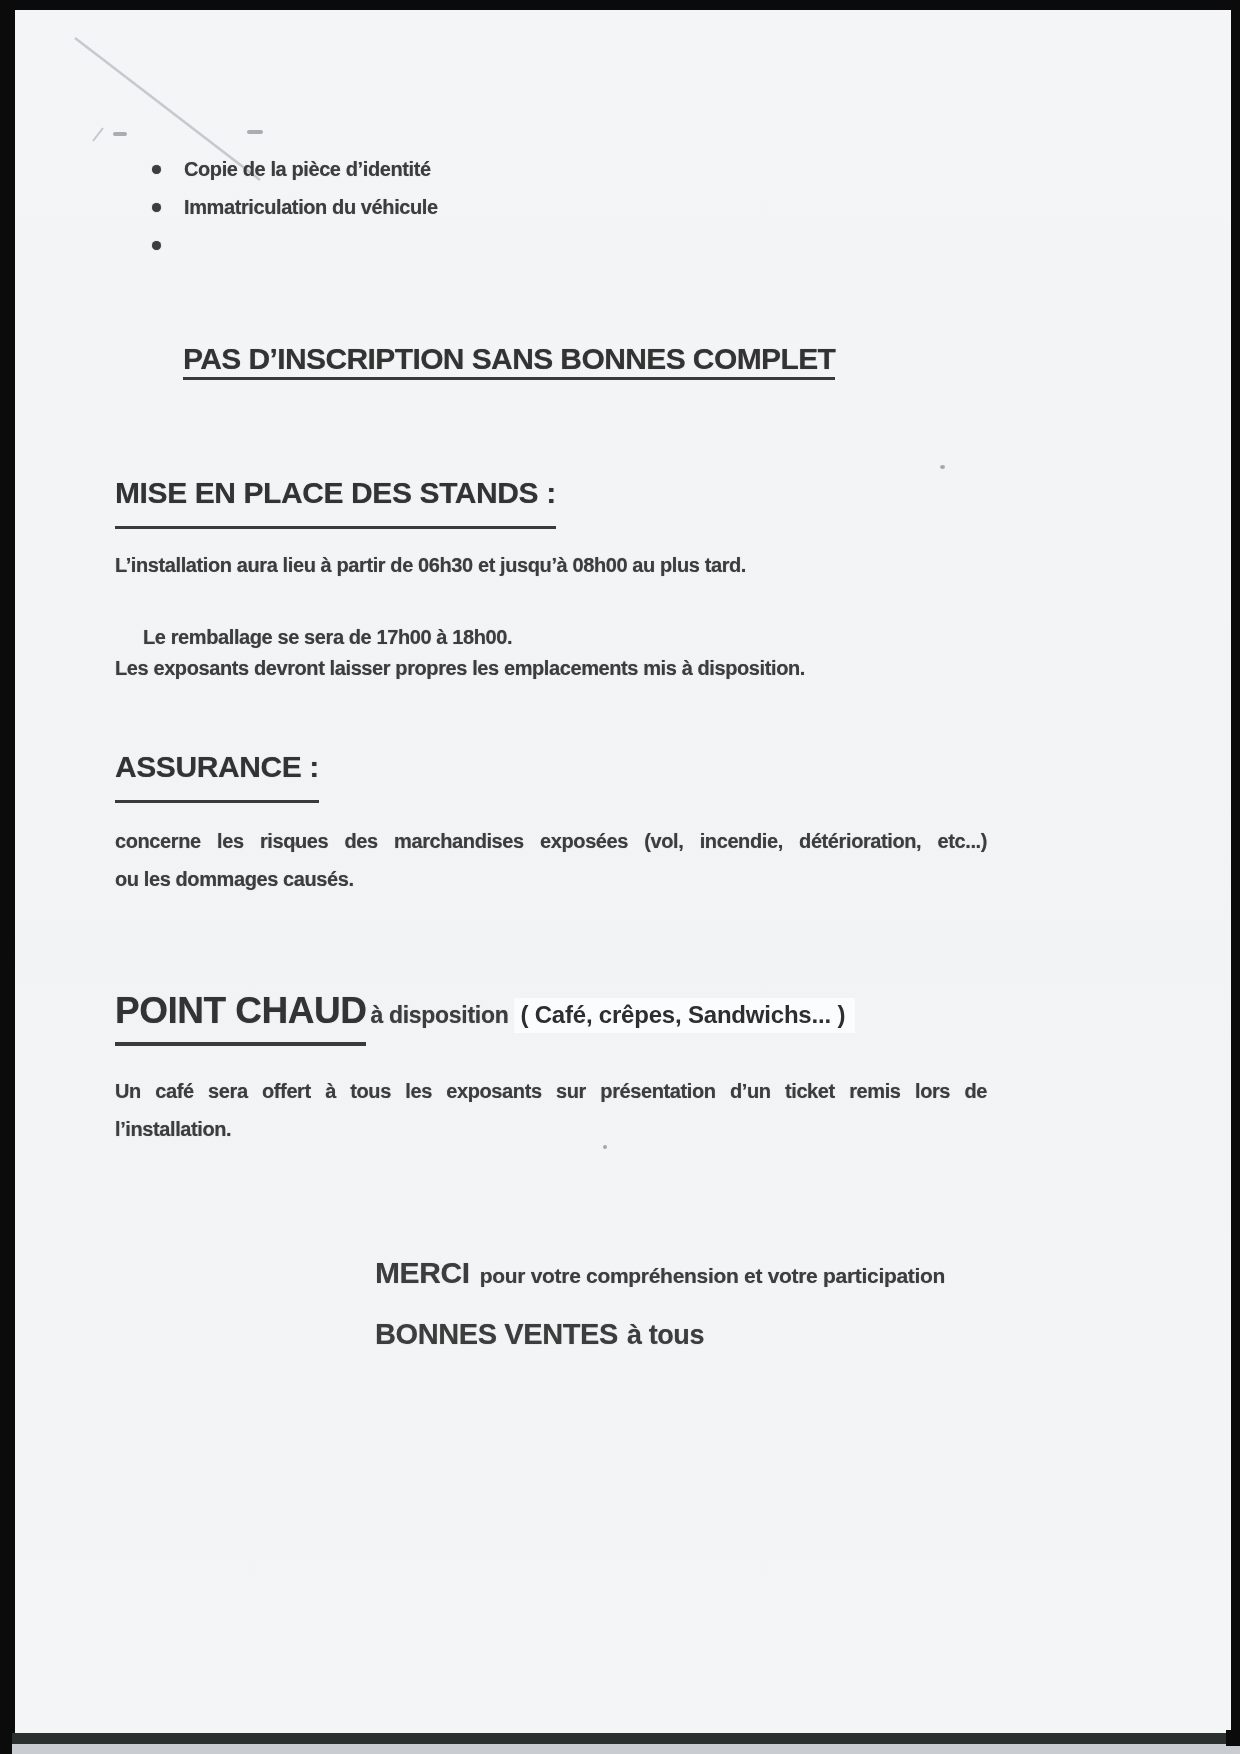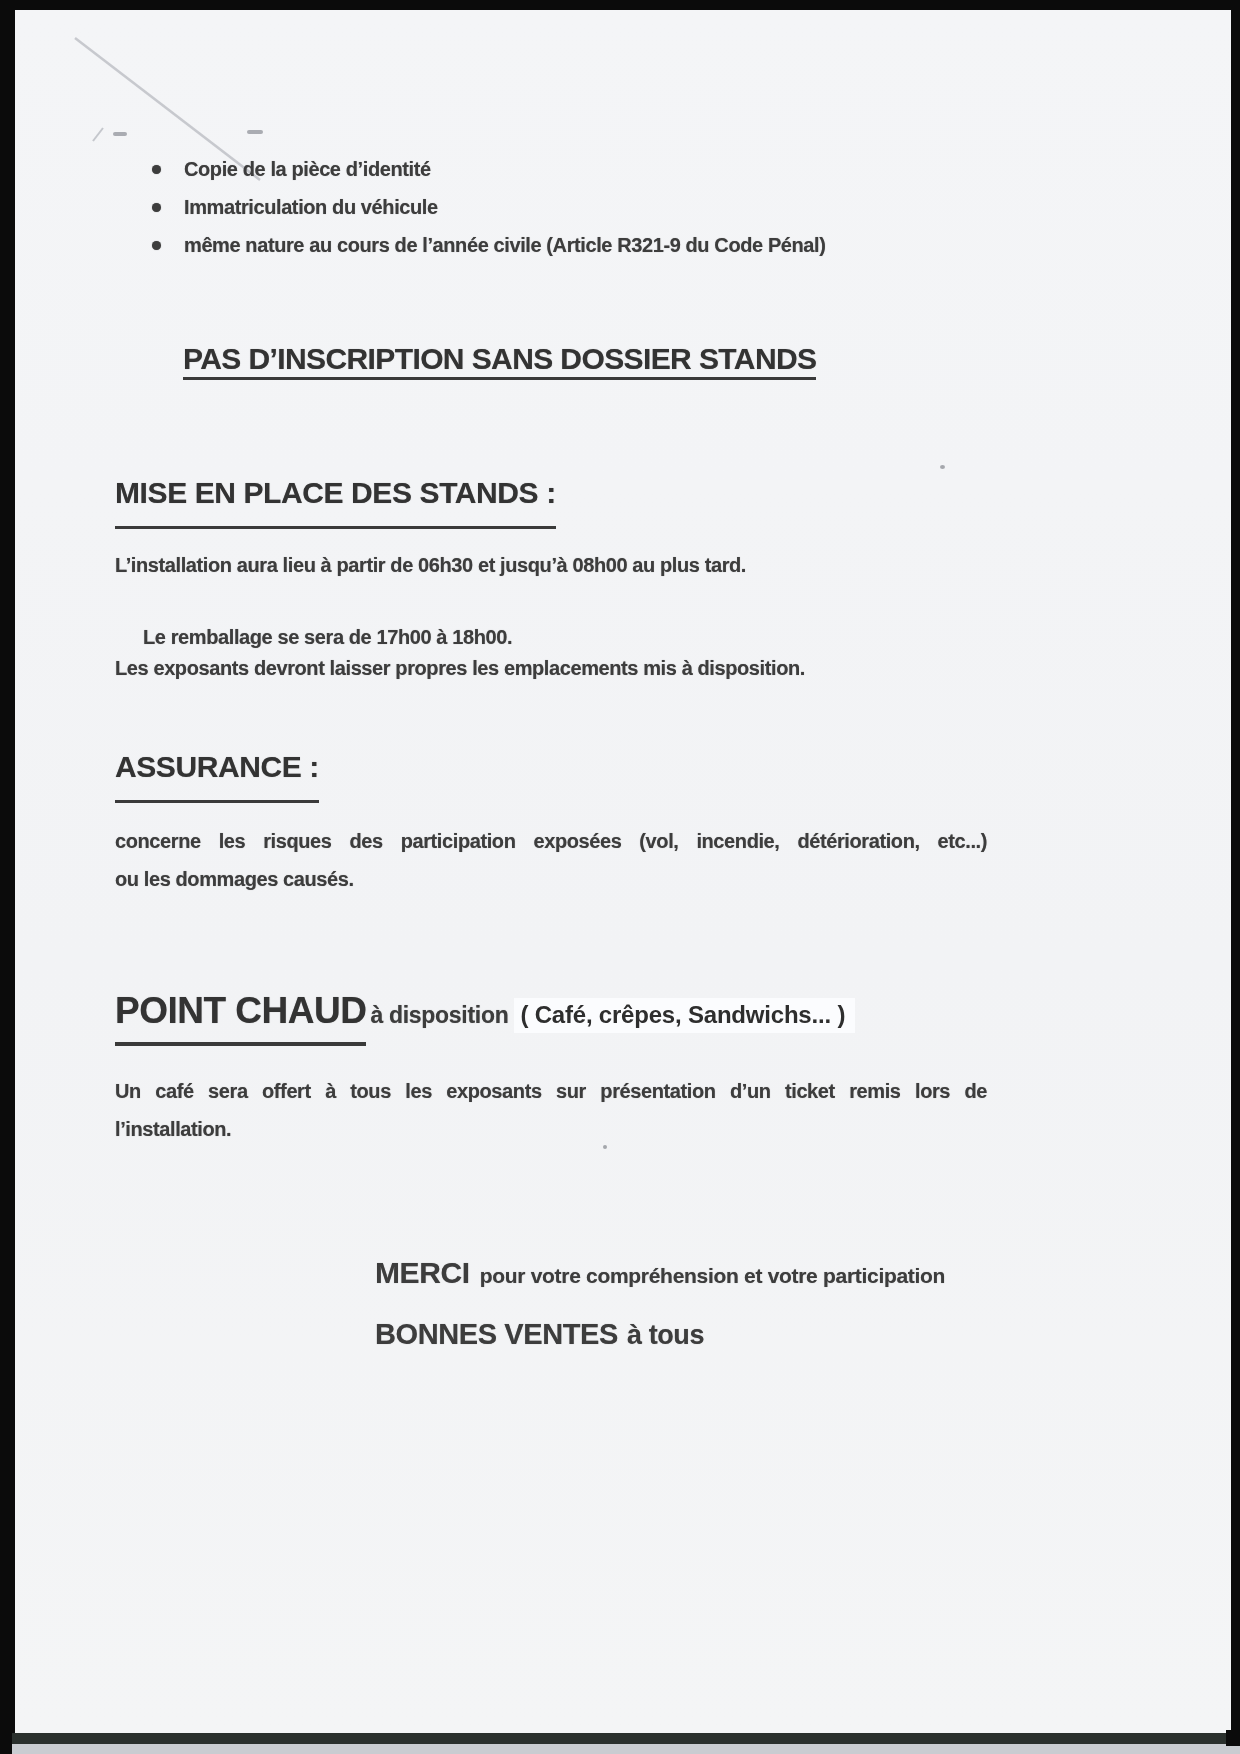--- a/index.html
+++ b/index.html
@@ -109,40 +109,39 @@
     <div class="b-row">
       <span class="b-dot"></span>
       <span>Copie de la pièce d’identité</span>
     </div>
     <div class="b-row">
       <span class="b-dot"></span>
       <span>Immatriculation du véhicule</span>
     </div>
     <div class="b-row">
       <span class="b-dot"></span>
-      <div class="jline jlast">même nature au cours de l’année civile (Article R321-9 du Code Pénal)</div>
     </div>
   </div>
 
   <div class="abs" style="left:168px;top:332px;">
-    <span class="ink notice">PAS D’INSCRIPTION SANS DOSSIER STANDS</span>
+    <span class="ink notice">PAS D’INSCRIPTION SANS BONNES COMPLET</span>
   </div>
 
   <div class="abs" style="left:100px;top:466px;">
     <span class="ink heading">MISE EN PLACE DES STANDS :</span>
   </div>
   <div class="abs ink body-text" style="left:100px;top:536px;width:880px;">L’installation aura lieu à partir de 06h30 et jusqu’à 08h00 au plus tard.</div>
   <div class="abs ink body-text" style="left:100px;top:608px;width:880px;margin-left:28px;">Le remballage se sera de 17h00 à 18h00.</div>
   <div class="abs ink body-text" style="left:100px;top:639px;width:880px;">Les exposants devront laisser propres les emplacements mis à disposition.</div>
 
   <div class="abs" style="left:100px;top:740px;">
     <span class="ink heading">ASSURANCE :</span>
   </div>
   <div class="abs ink body-text" style="left:100px;top:812px;width:872px;">
-    <div class="jline">concerne les risques des participation exposées (vol, incendie, détérioration, etc...)</div>
+    <div class="jline">concerne les risques des marchandises exposées (vol, incendie, détérioration, etc...)</div>
     <div class="jline jlast">ou les dommages causés.</div>
   </div>
 
   <div class="abs" style="left:100px;top:980px;">
     <span class="ink pc-head">POINT CHAUD</span><span class="ink pc-sub">à disposition</span><span class="ink pc-menu">( Café, crêpes, Sandwichs... )</span>
   </div>
   <div class="abs ink body-text" style="left:100px;top:1062px;width:872px;">
     <div class="jline">Un café sera offert à tous les exposants sur présentation d’un ticket remis lors de</div>
     <div class="jline jlast">l’installation.</div>
   </div>

